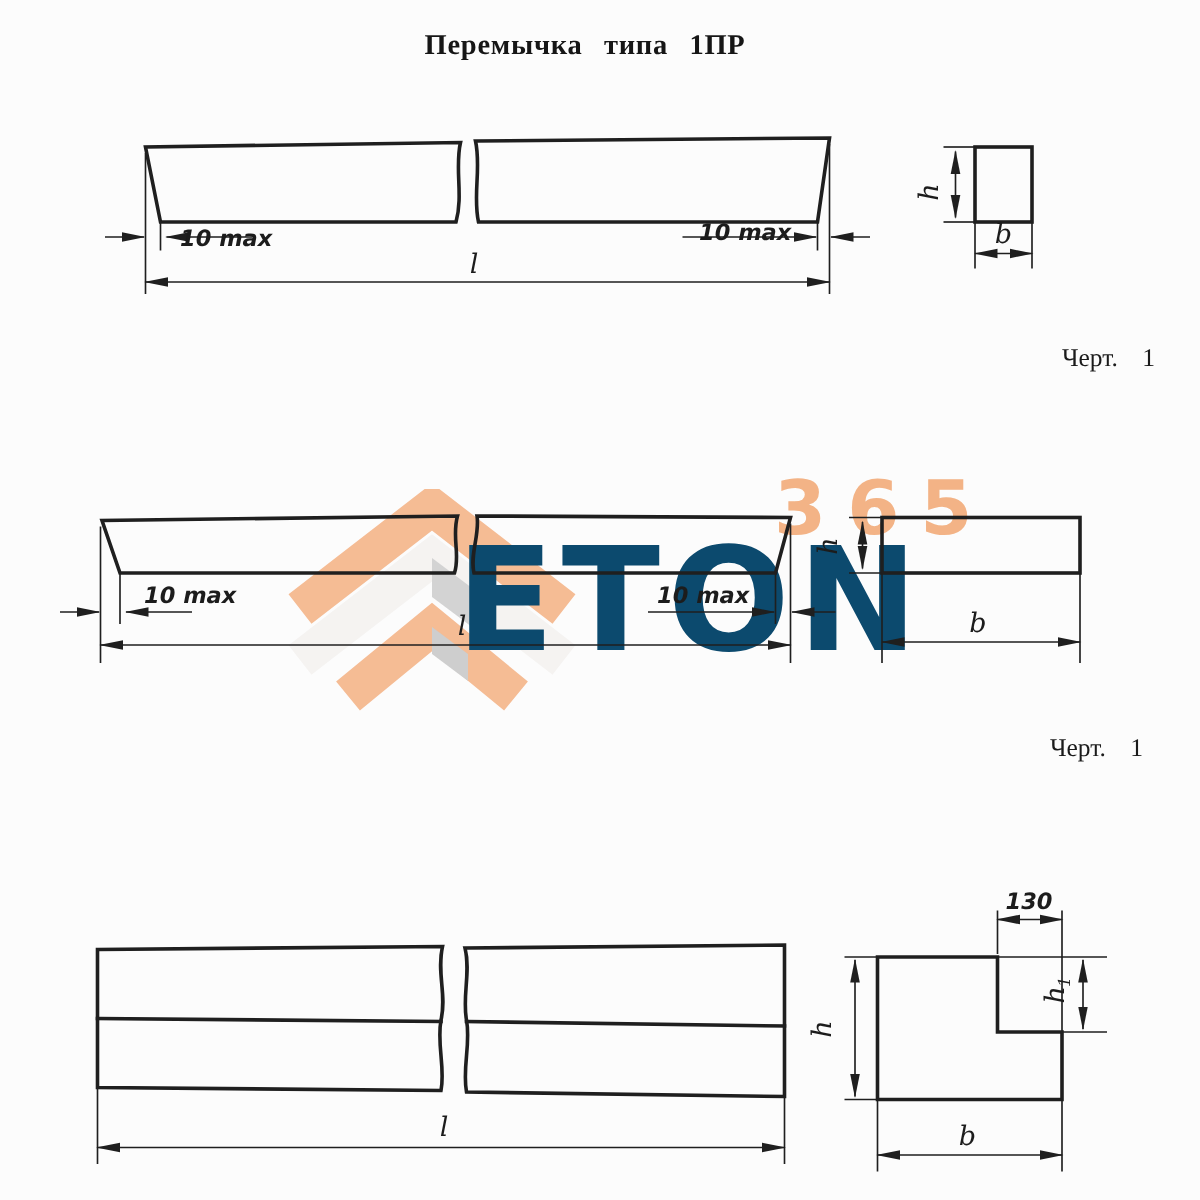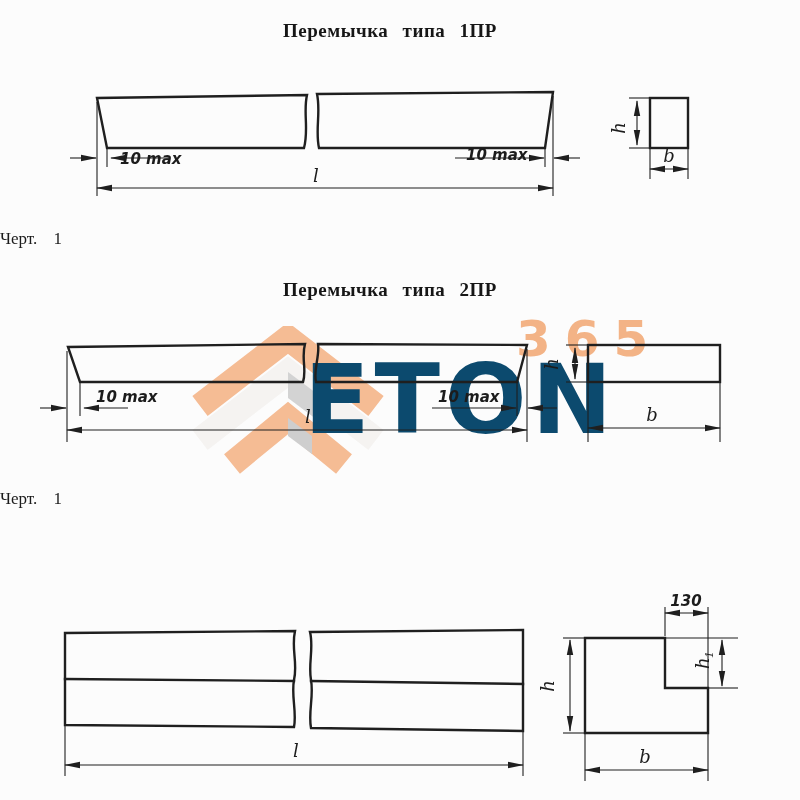--- a/index.html
+++ b/index.html
@@ -25,21 +25,21 @@
   .thin {stroke:#1f1f1f;stroke-width:1.1;fill:none;}
   .dim  {stroke:#1f1f1f;stroke-width:1.1;fill:none;}
   .lbl{font-family:"DejaVu Sans",sans-serif;font-style:italic;font-weight:bold;
        font-size:15px;fill:#1c1c1c;}
   .sym{font-family:"DejaVu Serif",serif;font-style:italic;font-size:18px;fill:#1c1c1c;}
   .symsub{font-family:"DejaVu Serif",serif;font-style:italic;font-size:11px;fill:#1c1c1c;}
 
   
   .title{position:absolute;text-align:center;z-index:3;
          font-weight:bold;font-size:19px;letter-spacing:.5px;word-spacing:9px;color:#161616;}
-  .caption{position:absolute;text-align:left;z-index:3;
+  .caption{position:absolute;text-align:right;z-index:3;
            font-size:17px;word-spacing:12px;color:#1b1b1b;}
 </style>
 </head>
 <body>
 
 <div class="canvas">
 
   <div class="wm">
     <svg class="wm-logo" width="204" height="152" viewBox="0 0 204 152">
       <polyline points="14,80 102,12 190,80" stroke="#f4b183" stroke-width="25" fill="none"></polyline>
@@ -47,21 +47,20 @@
       <polygon points="102,46 134,70 134,96 102,72" fill="#cccccc"></polygon>
       <polyline points="46,138 102,92 158,138" stroke="#f4b183" stroke-width="25" fill="none"></polyline>
       <polygon points="102,92 126,110 126,128 102,110" fill="#c6c6c6"></polygon>
     </svg>
     <div class="wm-num">365</div>
     <div class="wm-word">ETON</div>
   </div>
 
   <div class="title" style="top:20px;left:0;width:780px">Перемычка типа 1ПР</div>
   <div class="caption" style="top:229px;left:0;width:770px">Черт. 1</div>
-  <div class="title" style="top:279px;left:0;width:780px">Перемычка типа 2ПР</div>
   <div class="caption" style="top:489px;left:0;width:762px">Черт. 1</div>
 
   <svg class="draw" width="800" height="800" viewBox="0 0 800 800">
     <defs>
       <marker id="ar" viewBox="0 0 16 8" refX="15" refY="4" markerWidth="16" markerHeight="8" orient="auto-start-reverse" markerUnits="userSpaceOnUse">
         <path d="M16,4 L0,0.8 L0,7.2 Z" fill="#1f1f1f"></path>
       </marker>
     </defs>
 
     <g>

